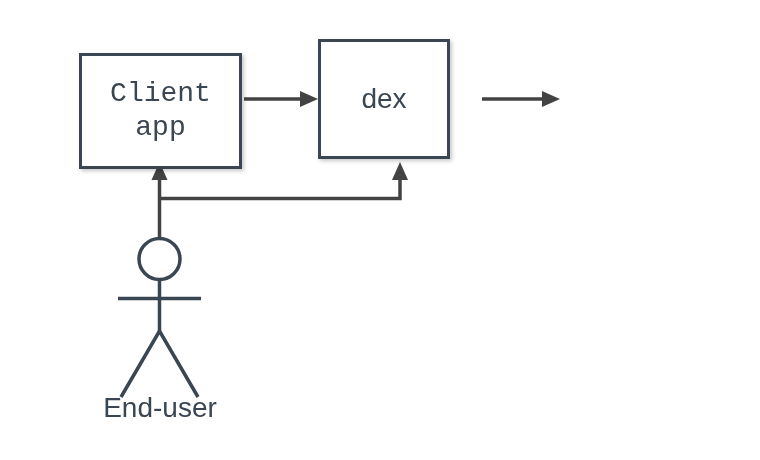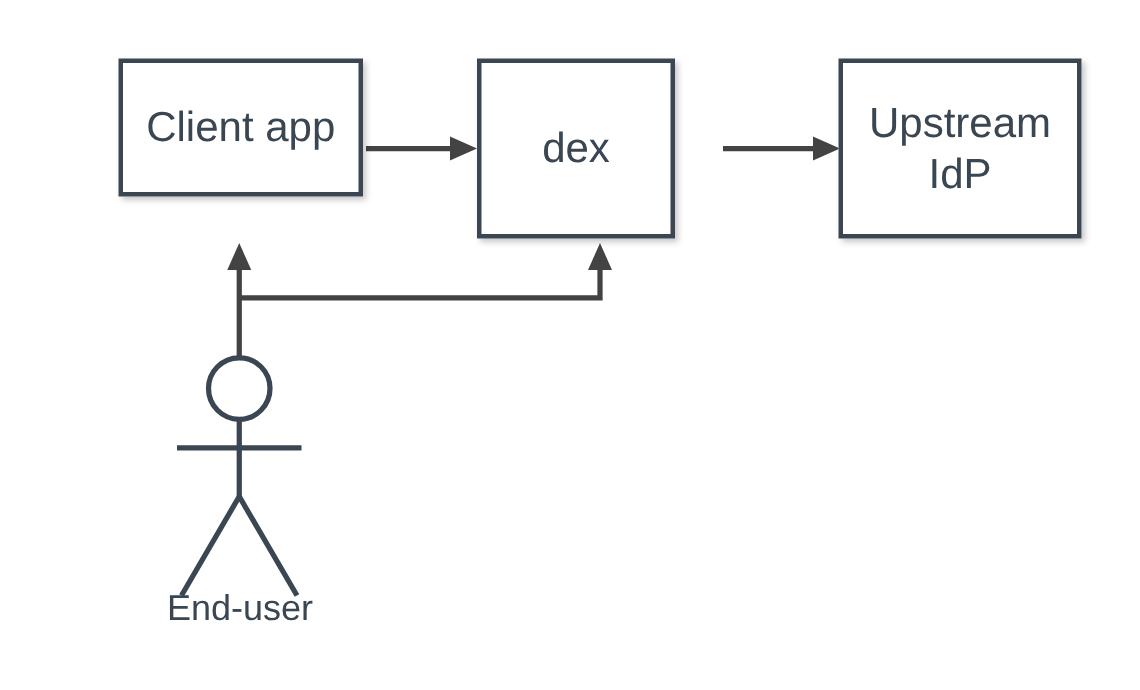--- a/index.html
+++ b/index.html
@@ -31,31 +31,31 @@
     box-shadow: 2px 2px 4px rgba(0, 0, 0, 0.22);
     display: flex;
     align-items: center;
     justify-content: center;
     text-align: center;
     color: #3a4651;
     font-size: 28px;
     line-height: 1.2;
     padding: 0 10px;
   }
-  .node-client   { left: 79px;  top: 39px; width: 163px; height: 92px; }
+  .node-client   { left: 79px;  top: 53px; width: 163px; height: 116px; font-family: Liberation Mono, monospace; }
   .node-dex      { left: 318px; top: 39px; width: 132px; height: 120px; }
   .node-idp      { left: 559px; top: 39px; width: 162px; height: 120px; }
   .actor-label {
     position: absolute;
     left: 60px;
     top: 393px;
     width: 200px;
     text-align: center;
     color: #3a4651;
-    font-size: 24px;
+    font-size: 28px;
     line-height: 1.1;
   }
 </style>
 </head>
 <body>
 
 <div class="canvas">
 
   <svg class="overlay" viewBox="0 0 760 460">
 
@@ -88,19 +88,16 @@
   </svg>
 
   <div class="node node-client">
     <span>Client app</span>
   </div>
 
   <div class="node node-dex">
     <span>dex</span>
   </div>
 
-  <div class="node node-idp">
-    <span>Upstream IdP</span>
-  </div>
 
   <div class="actor-label">End-user</div>
 
 </div>
 
 </body></html>

